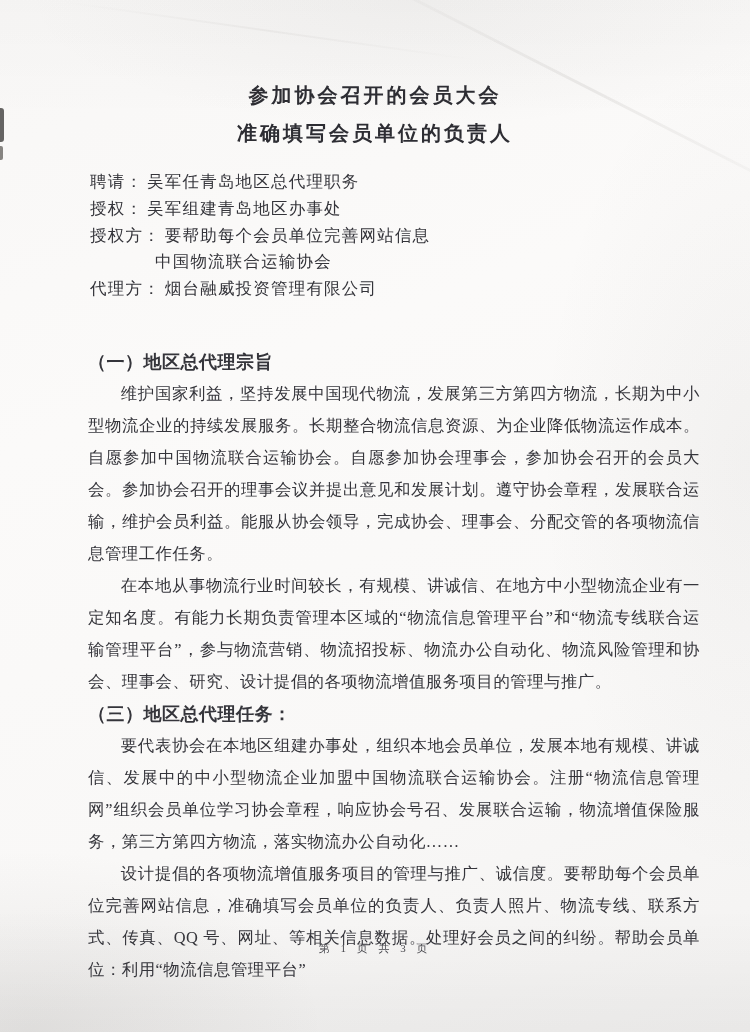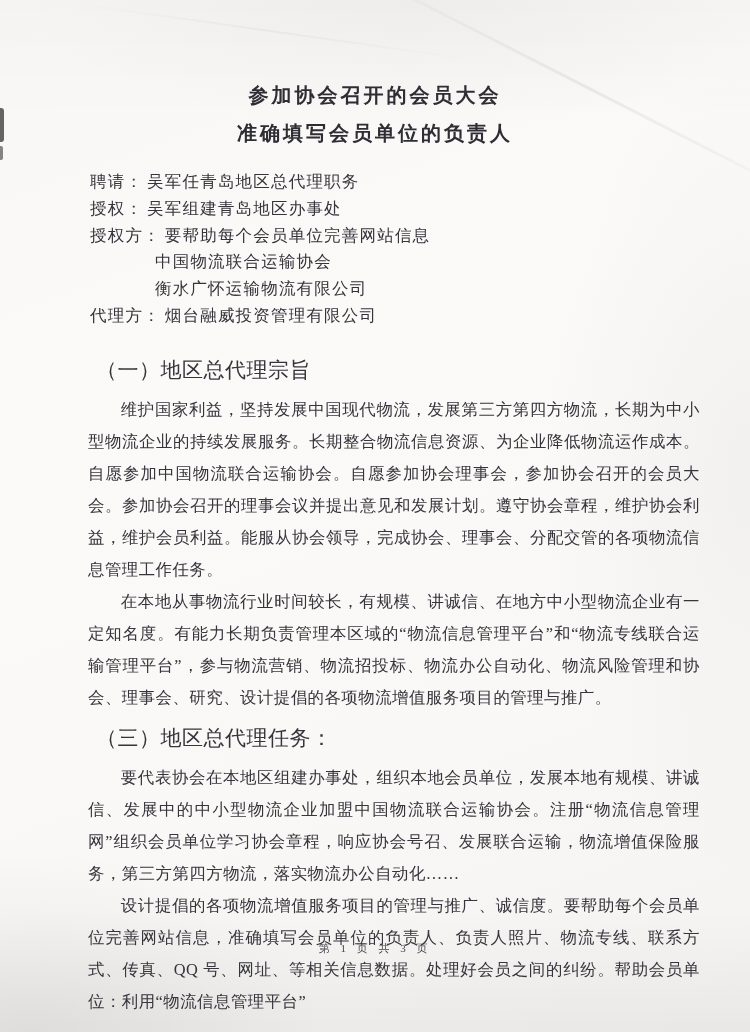--- a/index.html
+++ b/index.html
@@ -91,23 +91,23 @@
     top: 346px;
     left: 88px;
     width: 612px;
     font-size: 16.4px;
     line-height: 32px;
     letter-spacing: 0.5px;
     text-align: justify;
     color: #35353b;
   }
   .section-heading {
-    font-weight: normal;
-    font-size: 21px;
-    margin: 8px;
+    font-weight: bold;
+    font-size: 18px;
+    margin: 0;
   }
   .para {
     margin: 0;
     text-indent: 2em;
   }
   .footer {
     position: absolute;
     top: 941px;
     left: 0;
     width: 100%;
@@ -138,33 +138,30 @@
     </div>
     <div class="field">
       <span class="label">授权：</span><span class="value">吴军组建青岛地区办事处</span>
     </div>
     <div class="field">
       <span class="label">授权方：</span><span class="value">要帮助每个会员单位完善网站信息</span>
     </div>
     <div class="field cont">
       <span class="value">中国物流联合运输协会</span>
     </div>
-    <div class="field cont">
-      <span class="value">衡水广怀运输物流有限公司</span>
-    </div>
     <div class="field">
       <span class="label">代理方：</span><span class="value">烟台融威投资管理有限公司</span>
     </div>
   </div>
 
   <div class="body-block">
 
     <div class="section">
       <div class="section-heading">（一）地区总代理宗旨</div>
-      <p class="para">维护国家利益，坚持发展中国现代物流，发展第三方第四方物流，长期为中小型物流企业的持续发展服务。长期整合物流信息资源、为企业降低物流运作成本。自愿参加中国物流联合运输协会。自愿参加协会理事会，参加协会召开的会员大会。参加协会召开的理事会议并提出意见和发展计划。遵守协会章程，维护协会利益，维护会员利益。能服从协会领导，完成协会、理事会、分配交管的各项物流信息管理工作任务。</p>
+      <p class="para">维护国家利益，坚持发展中国现代物流，发展第三方第四方物流，长期为中小型物流企业的持续发展服务。长期整合物流信息资源、为企业降低物流运作成本。自愿参加中国物流联合运输协会。自愿参加协会理事会，参加协会召开的会员大会。参加协会召开的理事会议并提出意见和发展计划。遵守协会章程，发展联合运输，维护会员利益。能服从协会领导，完成协会、理事会、分配交管的各项物流信息管理工作任务。</p>
     </div>
 
     <div class="section">
       <p class="para">在本地从事物流行业时间较长，有规模、讲诚信、在地方中小型物流企业有一定知名度。有能力长期负责管理本区域的“物流信息管理平台”和“物流专线联合运输管理平台”，参与物流营销、物流招投标、物流办公自动化、物流风险管理和协会、理事会、研究、设计提倡的各项物流增值服务项目的管理与推广。</p>
     </div>
 
     <div class="section">
       <div class="section-heading">（三）地区总代理任务：</div>
       <p class="para">要代表协会在本地区组建办事处，组织本地会员单位，发展本地有规模、讲诚信、发展中的中小型物流企业加盟中国物流联合运输协会。注册“物流信息管理网”组织会员单位学习协会章程，响应协会号召、发展联合运输，物流增值保险服务，第三方第四方物流，落实物流办公自动化……</p>
       <p class="para">设计提倡的各项物流增值服务项目的管理与推广、诚信度。要帮助每个会员单位完善网站信息，准确填写会员单位的负责人、负责人照片、物流专线、联系方式、传真、QQ 号、网址、等相关信息数据。处理好会员之间的纠纷。帮助会员单位：利用“物流信息管理平台”</p>

